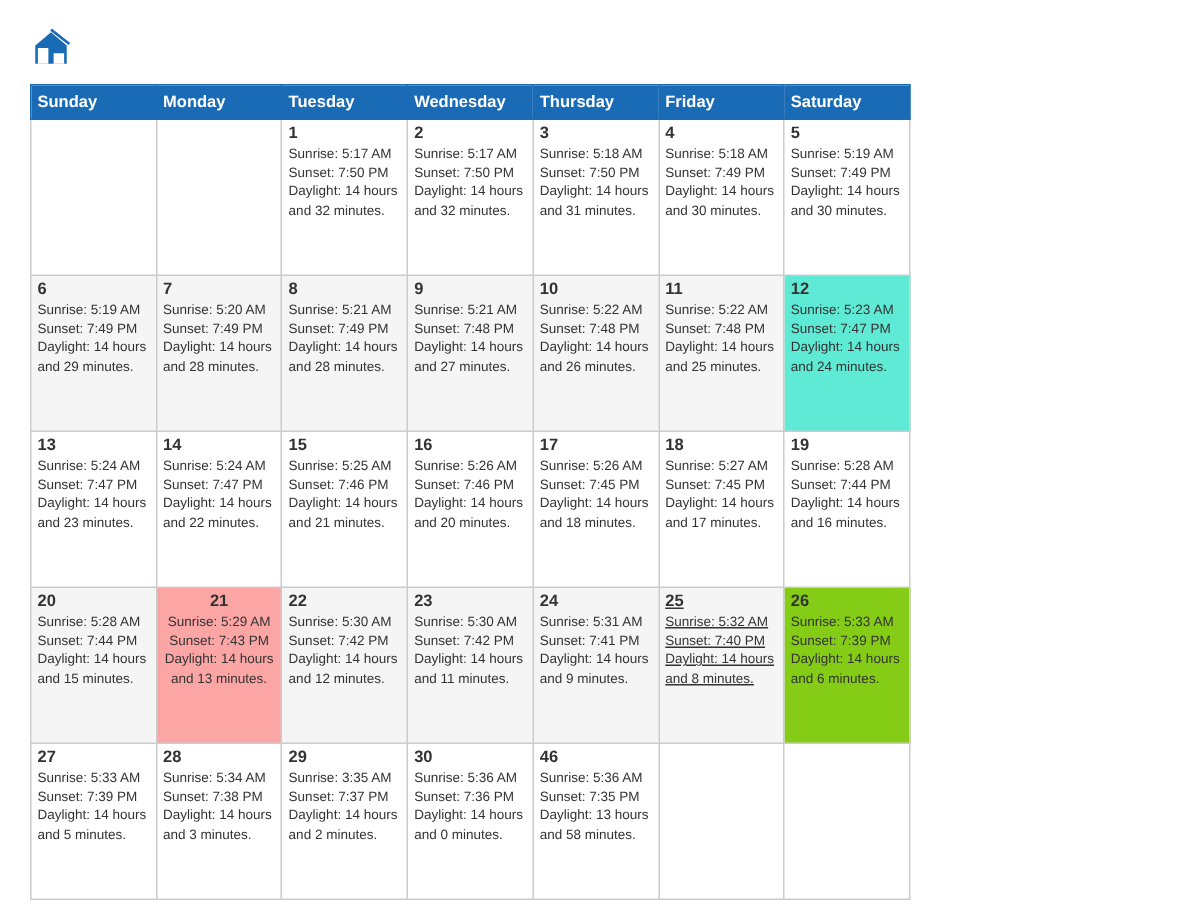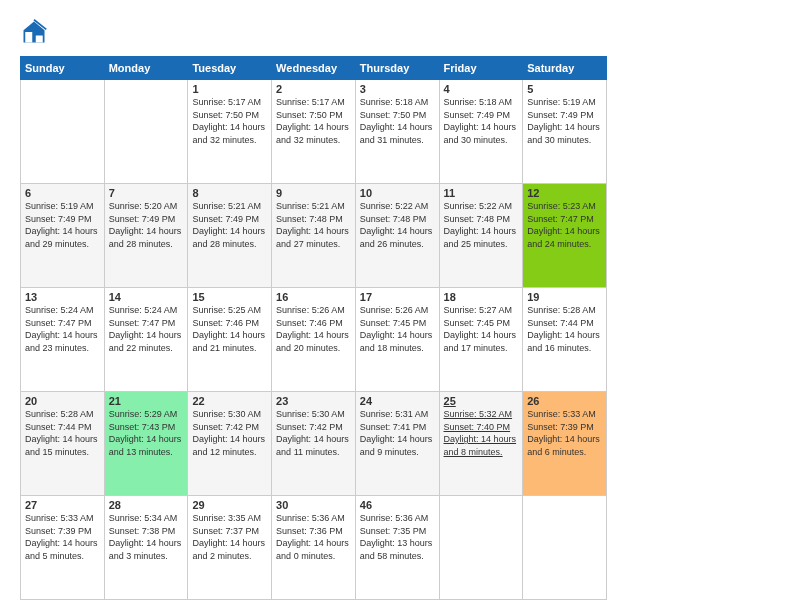--- a/index.html
+++ b/index.html
@@ -202,21 +202,21 @@
             <div class="day-info" style="white-space: pre-line;">Sunrise: 5:22 AM
 Sunset: 7:48 PM
 Daylight: 14 hours and 26 minutes.</div>
           </td>
           <td style="background: rgb(245, 245, 245);">
             <span class="day-num">11</span>
             <div class="day-info" style="white-space: pre-line;">Sunrise: 5:22 AM
 Sunset: 7:48 PM
 Daylight: 14 hours and 25 minutes.</div>
           </td>
-          <td style="background: #84cc16; margin-left: 11px;">
+          <td style="background: #5eead4; margin-left: 11px;">
             <span class="day-num">12</span>
             <div class="day-info" style="white-space: pre-line;">Sunrise: 5:23 AM
 Sunset: 7:47 PM
 Daylight: 14 hours and 24 minutes.</div>
           </td>
         </tr>
         <tr>
           <td>
             <span class="day-num">13</span>
             <div class="day-info" style="white-space: pre-line;">Sunrise: 5:24 AM
@@ -260,21 +260,21 @@
 Daylight: 14 hours and 16 minutes.</div>
           </td>
         </tr>
         <tr>
           <td style="background: rgb(245, 245, 245);">
             <span class="day-num">20</span>
             <div class="day-info" style="white-space: pre-line;">Sunrise: 5:28 AM
 Sunset: 7:44 PM
 Daylight: 14 hours and 15 minutes.</div>
           </td>
-          <td style="background: #86efac;">
+          <td style="background: #fca5a5; text-align: center;">
             <span class="day-num">21</span>
             <div class="day-info" style="white-space: pre-line;">Sunrise: 5:29 AM
 Sunset: 7:43 PM
 Daylight: 14 hours and 13 minutes.</div>
           </td>
           <td style="background: rgb(245, 245, 245);">
             <span class="day-num">22</span>
             <div class="day-info" style="white-space: pre-line;">Sunrise: 5:30 AM
 Sunset: 7:42 PM
 Daylight: 14 hours and 12 minutes.</div>
@@ -290,21 +290,21 @@
             <div class="day-info" style="white-space: pre-line;">Sunrise: 5:31 AM
 Sunset: 7:41 PM
 Daylight: 14 hours and 9 minutes.</div>
           </td>
           <td style="background: rgb(245, 245, 245); text-decoration: underline;">
             <span class="day-num">25</span>
             <div class="day-info" style="white-space: pre-line;">Sunrise: 5:32 AM
 Sunset: 7:40 PM
 Daylight: 14 hours and 8 minutes.</div>
           </td>
-          <td style="background: #fdba74;">
+          <td style="background: #84cc16;">
             <span class="day-num">26</span>
             <div class="day-info" style="white-space: pre-line;">Sunrise: 5:33 AM
 Sunset: 7:39 PM
 Daylight: 14 hours and 6 minutes.</div>
           </td>
         </tr>
         <tr>
           <td>
             <span class="day-num">27</span>
             <div class="day-info" style="white-space: pre-line;">Sunrise: 5:33 AM

